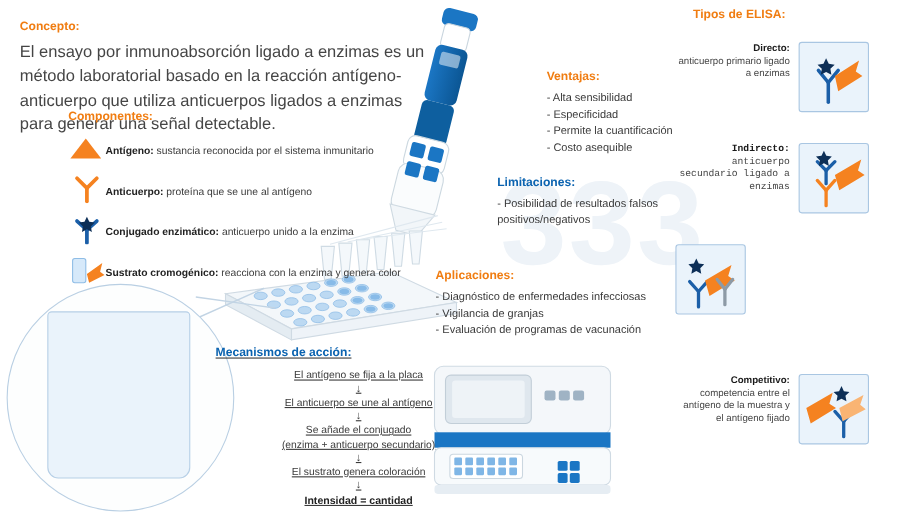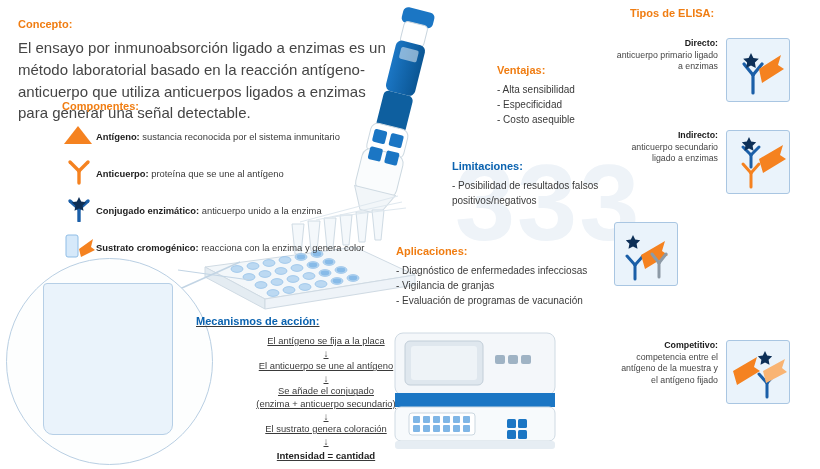--- a/index.html
+++ b/index.html
@@ -67,21 +67,21 @@
     width:62px;height:62px;flex:0 0 62px;
     border:1px solid #a9c6e2;
     background:#eaf3fb;
     border-radius:3px;
     position:relative;
     overflow:hidden;
   }
   .tipo .lbl{flex:1;text-align:right;font-size:8.8px;line-height:1.32;padding-right:2px;color:#454545;}
   .tipo .lbl b{color:#1a1a1a;display:block;}
   #tipo0{top:38px;}
-  #tipo1{top:130px;}
+  #tipo1{top:130px;font-family:Liberation Mono, monospace;}
   #tipo2{top:222px;}
   #tipo3{top:340px;}
   .tipo .lbl{margin-right:6px;}
   .tipo.rev .card{order:2;}
   .tipo.rev .lbl{order:1;}
 
   
   #magnifier{
     left:6px;top:258px;width:205px;height:205px;
     border:1.6px solid #b9cfe3;
@@ -299,20 +299,21 @@
     </div>
     <div class="comp-txt"><b>Sustrato cromogénico:</b><span> reacciona con la enzima y genera color</span></div>
   </div>
 </div>
 
 <div class="abs blk" id="ventajas">
   <div class="hdr">Ventajas:</div>
   <ul>
     <li>- Alta sensibilidad</li>
     <li>- Especificidad</li>
+    <li>- Permite la cuantificación</li>
     <li>- Costo asequible</li>
   </ul>
 </div>
 
 <div class="abs blk" id="limitaciones">
   <div class="hdr blue">Limitaciones:</div>
   <ul>
     <li>- Posibilidad de resultados falsos positivos/negativos</li>
   </ul>
 </div>

